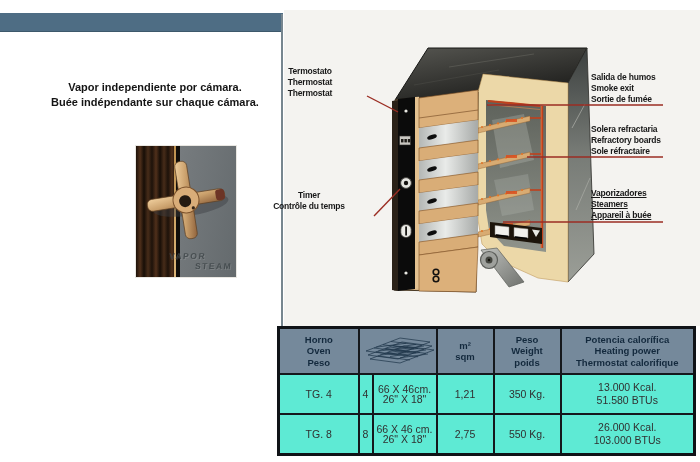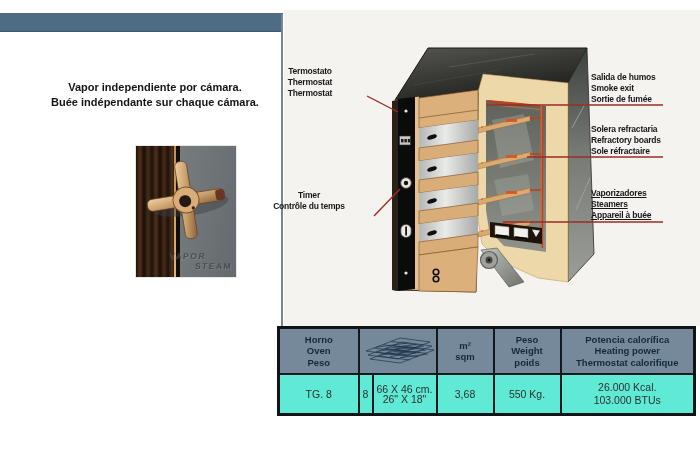--- a/index.html
+++ b/index.html
@@ -321,27 +321,41 @@
         </th>
         <th>
           <span class="hline">Potencia calorífica</span>
           <span class="hline">Heating power</span>
           <span class="hline">Thermostat calorifique</span>
         </th>
       </tr>
     </thead>
     <tbody>
       <tr>
+        <td>TG. 4</td>
+        <td>4</td>
+        <td class="dims">
+          <span class="hline">66 X 46cm.</span>
+          <span class="hline">26" X 18"</span>
+        </td>
+        <td>1,21</td>
+        <td>350 Kg.</td>
+        <td class="power">
+          <span class="hline">13.000 Kcal.</span>
+          <span class="hline">51.580 BTUs</span>
+        </td>
+      </tr>
+      <tr>
         <td>TG. 8</td>
         <td>8</td>
         <td class="dims">
           <span class="hline">66 X 46 cm.</span>
           <span class="hline">26" X 18"</span>
         </td>
-        <td>3,68</td>
+        <td>2,75</td>
         <td>550 Kg.</td>
         <td class="power">
           <span class="hline">26.000 Kcal.</span>
           <span class="hline">103.000 BTUs</span>
         </td>
       </tr>
     </tbody>
   </table>
 
 </div>

